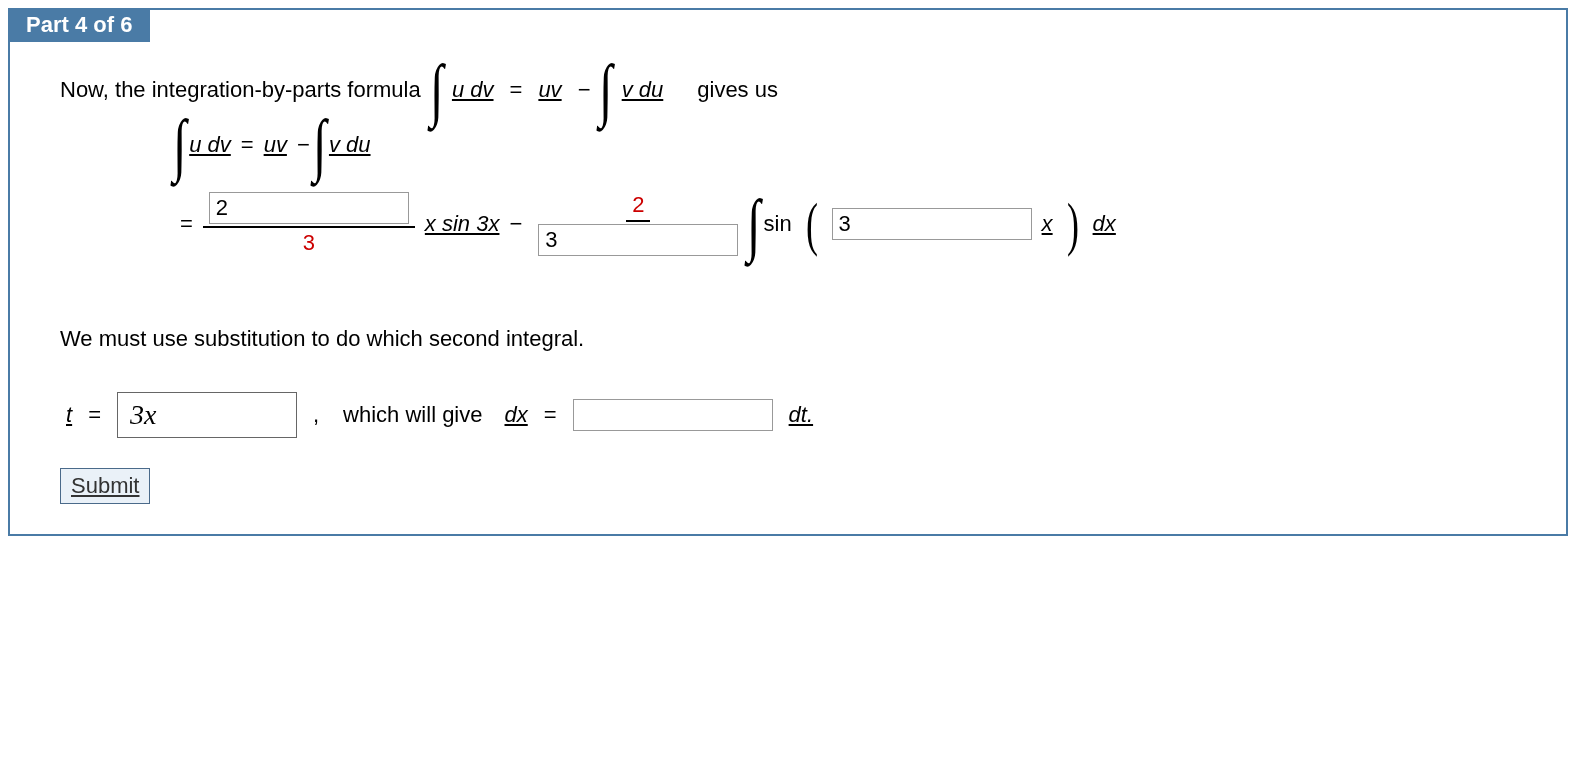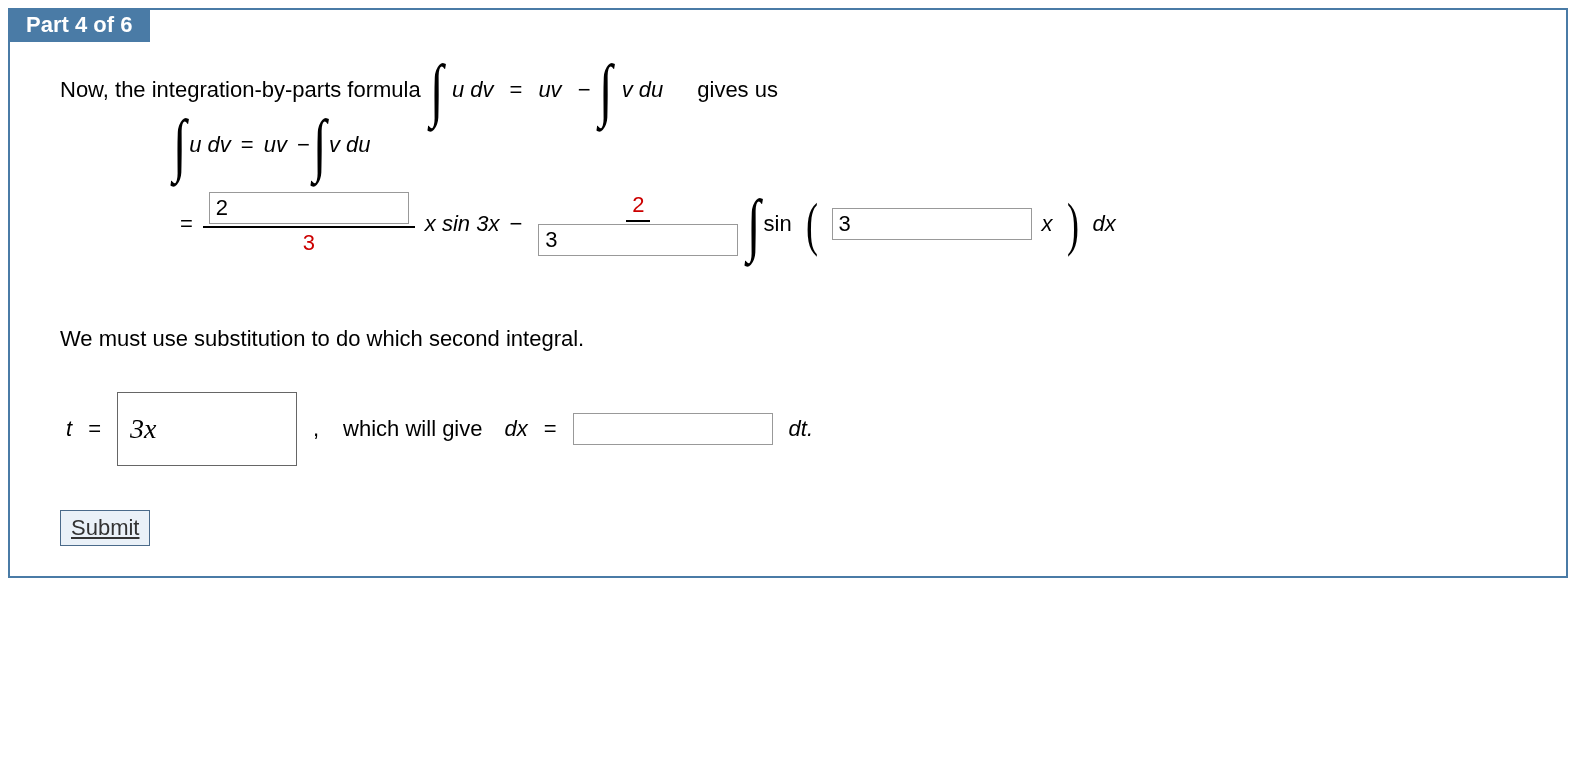--- a/index.html
+++ b/index.html
@@ -35,21 +35,21 @@
     }
     .integral {
       font-family: Georgia, 'Times New Roman', serif;
       font-size: 70px;
       font-style: italic;
       line-height: 0.5;
       display: inline-block;
       transform: scaleX(0.7);
       margin: 0 -10px;
     }
-    .italic { font-style: italic; }
+    .italic { font-style: italic; text-decoration: underline; }
     .fraction {
       display: inline-flex;
       flex-direction: column;
       align-items: center;
       vertical-align: middle;
     }
     .fraction .num {
       border-bottom: 2px solid #000;
       padding: 0 6px 2px 6px;
       display: flex;
@@ -79,21 +79,21 @@
     .eq-row {
       display: flex;
       align-items: center;
       gap: 10px;
       margin-left: 120px;
       margin-top: 20px;
       margin-bottom: 30px;
     }
     .sub-box {
       border: 1px solid #666;
-      padding: 20px 12px;
+      padding: 6px 12px;
       font-family: Georgia, 'Times New Roman', serif;
       font-style: italic;
       font-size: 28px;
       min-width: 180px;
       min-height: 44px;
       display: inline-flex;
       align-items: center;
     }
     .btn {
       font-family: Verdana, Geneva, sans-serif;
@@ -101,21 +101,21 @@
       padding: 4px 10px;
       background: #eaf1f8;
       border: 1px solid #4a6a8a;
       color: #333;
       cursor: pointer;
       text-decoration: underline;
     }
     .btn-row {
       display: flex;
       gap: 26px;
-      margin-top: 44px;
+      margin-top: 30px;
     }
     .spacer-h { height: 40px; }
     .num-input {
       border: 1px solid #aaa;
       font-size: 22px;
       padding: 2px 6px;
       height: 32px;
     }
   </style>
 </head>

